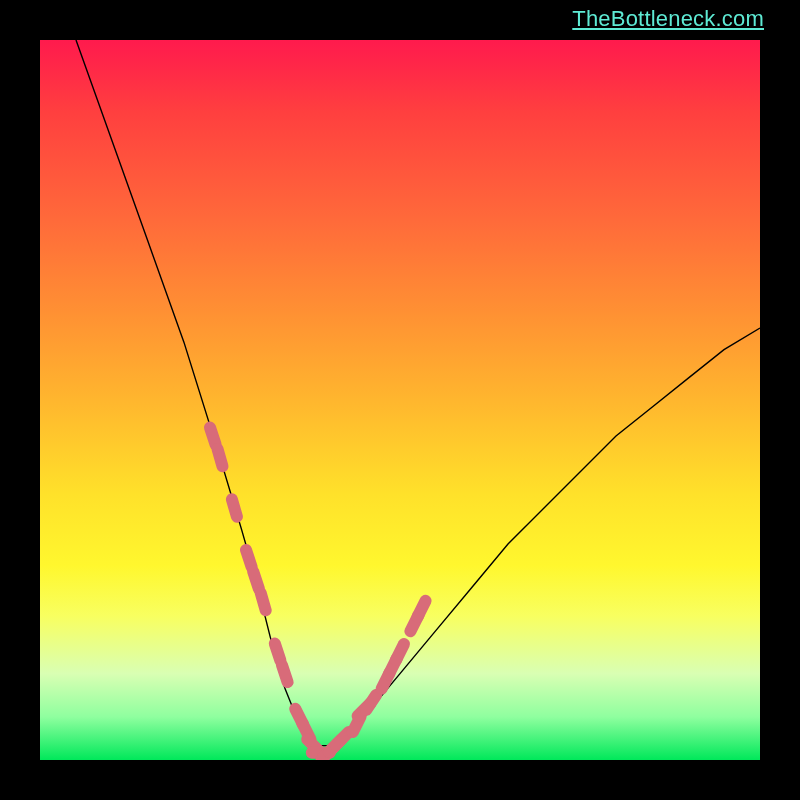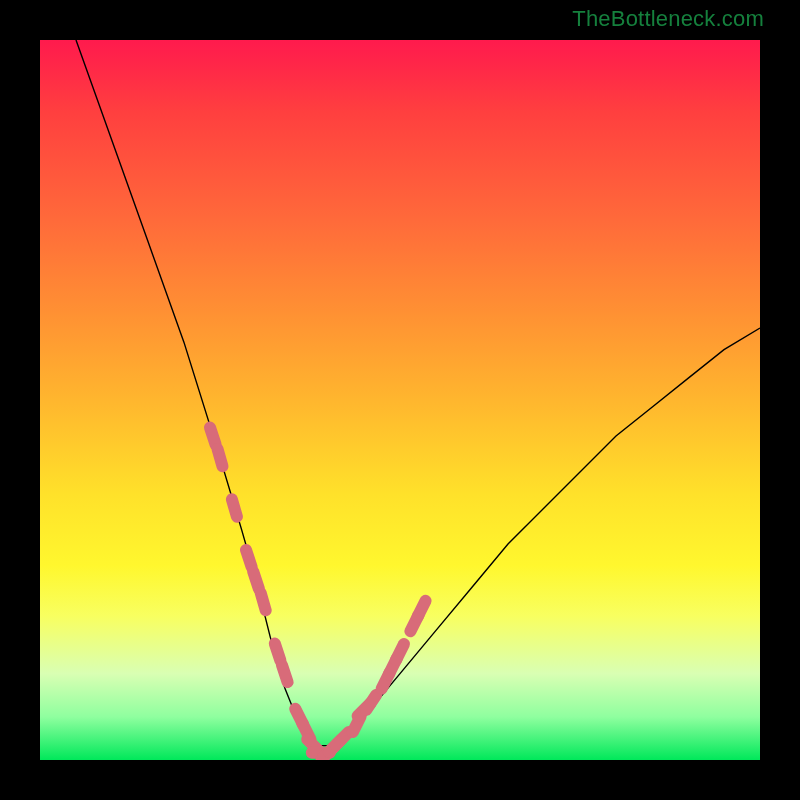--- a/index.html
+++ b/index.html
@@ -34,25 +34,26 @@
       #f8ff60 80%,
       #d9ffb3 88%,
       #8fff9f 94%,
       #00e85a 100%
     );
   }
   .watermark {
     position: absolute;
     top: 6px;
     right: 36px;
-    color: #15803d;
+    color: #5eead4;
     font-size: 22px;
     font-weight: 400;
     letter-spacing: 0.2px;
     z-index: 5;
+    text-decoration: underline;
   }
   svg.overlay {
     position: absolute;
     left: 40px;
     top: 40px;
     width: 720px;
     height: 720px;
     z-index: 2;
   }
   .curve {

